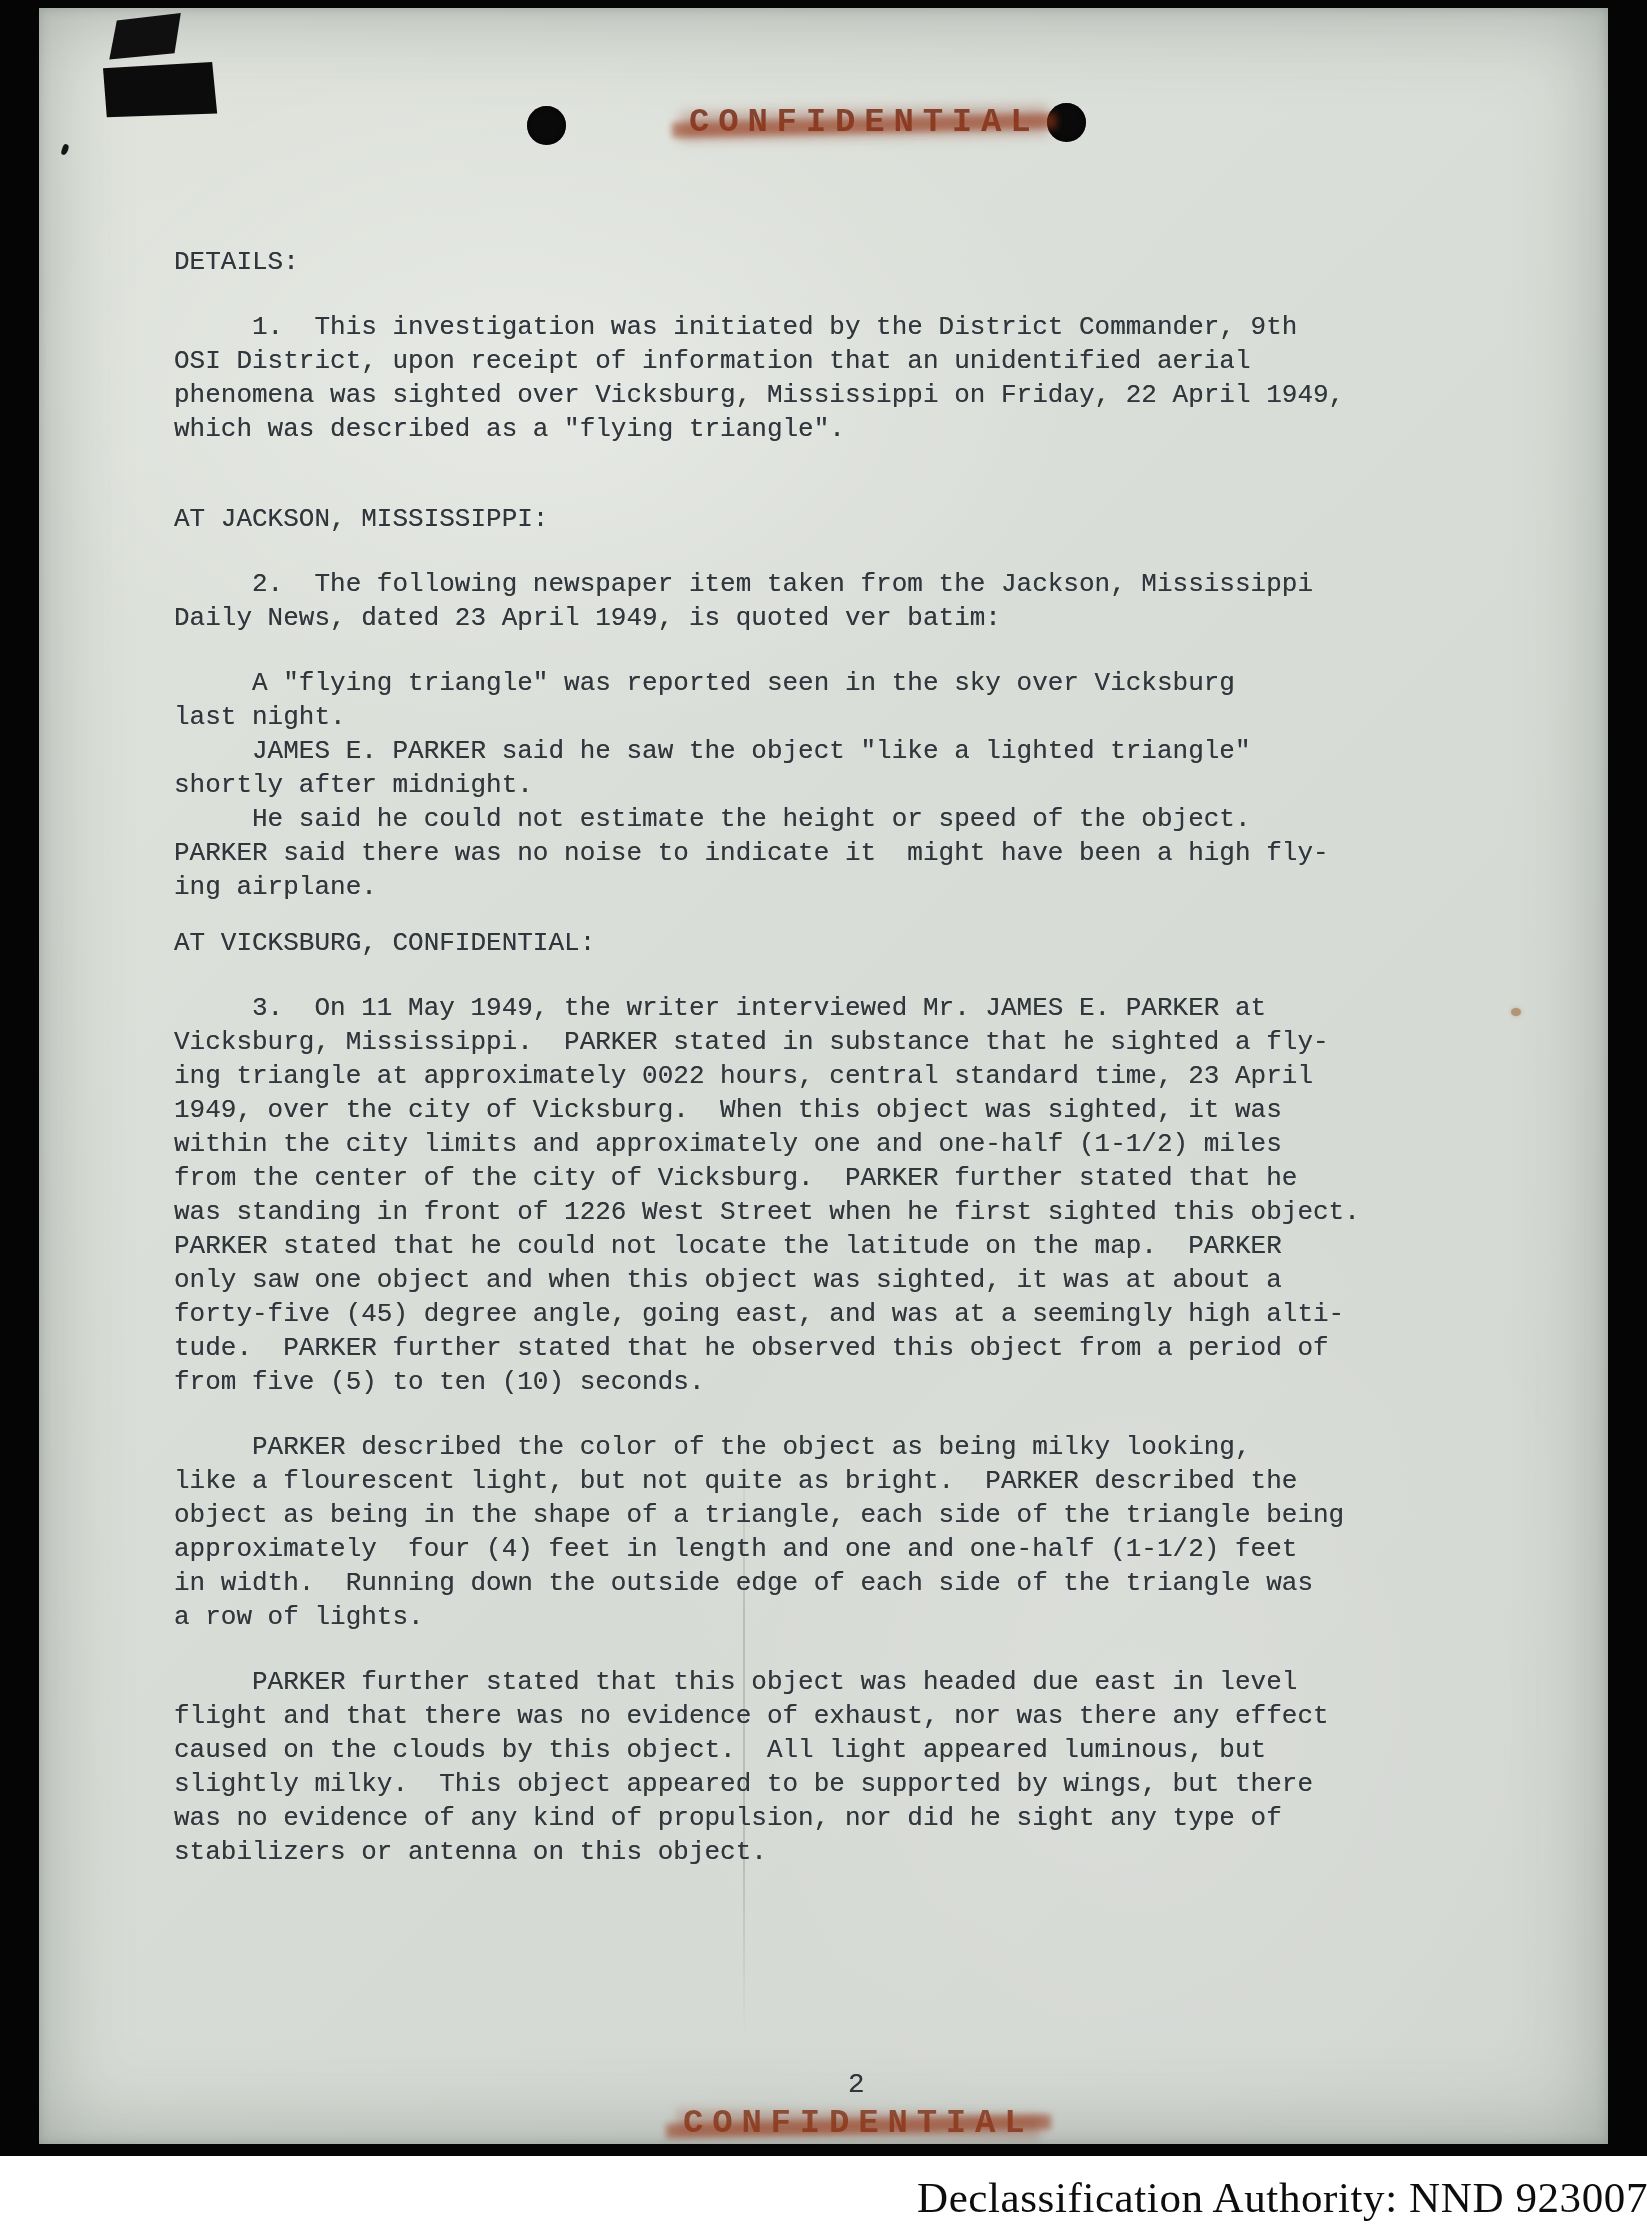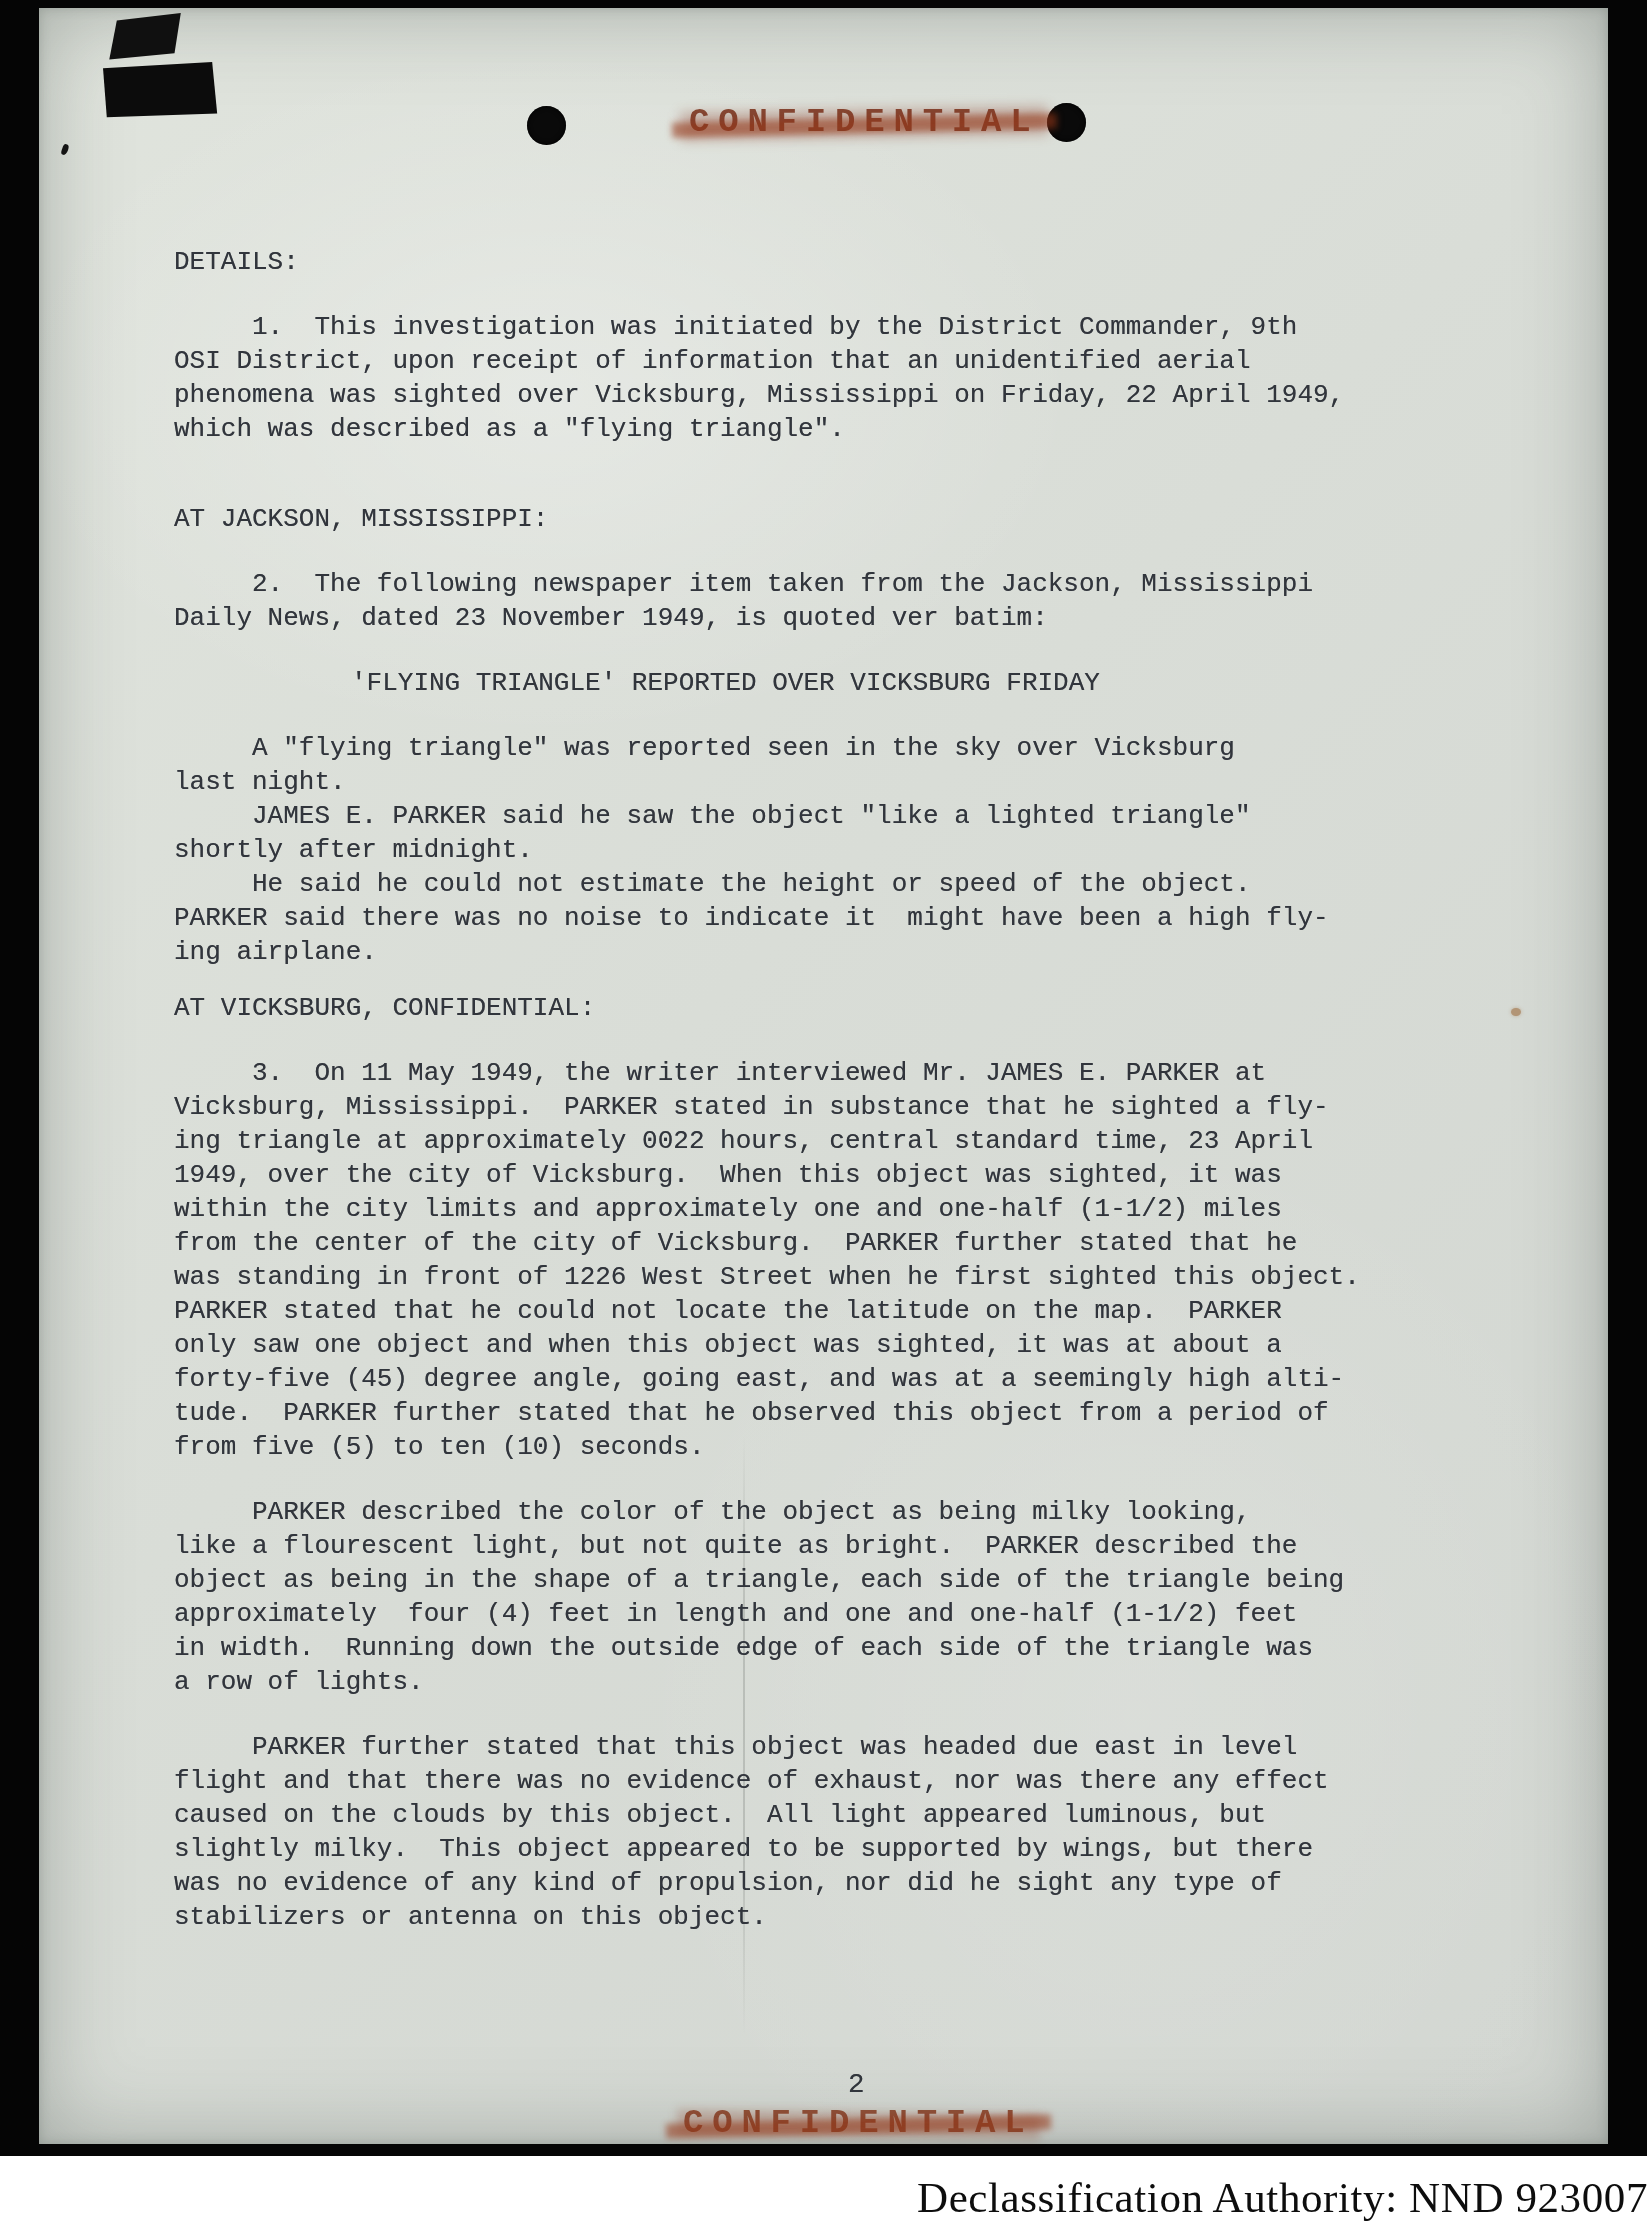--- a/index.html
+++ b/index.html
@@ -105,22 +105,21 @@
     <div class="stain-dot"></div>
 
     <div class="content">
       <p>DETAILS:</p>
       <p class="mb-lg">     1.  This investigation was initiated by the District Commander, 9th
 OSI District, upon receipt of information that an unidentified aerial
 phenomena was sighted over Vicksburg, Mississippi on Friday, 22 April 1949,
 which was described as a "flying triangle".</p>
       <p>AT JACKSON, MISSISSIPPI:</p>
       <p>     2.  The following newspaper item taken from the Jackson, Mississippi
-Daily News, dated 23 November 1949, is quoted ver batim:</p>
-      <p class="headline">'FLYING TRIANGLE' REPORTED OVER VICKSBURG FRIDAY</p>
+Daily News, dated 23 April 1949, is quoted ver batim:</p>
       <p class="mb-sm">     A "flying triangle" was reported seen in the sky over Vicksburg
 last night.
      JAMES E. PARKER said he saw the object "like a lighted triangle"
 shortly after midnight.
      He said he could not estimate the height or speed of the object.
 PARKER said there was no noise to indicate it  might have been a high fly-
 ing airplane.</p>
       <p>AT VICKSBURG, CONFIDENTIAL:</p>
       <p>     3.  On 11 May 1949, the writer interviewed Mr. JAMES E. PARKER at
 Vicksburg, Mississippi.  PARKER stated in substance that he sighted a fly-

